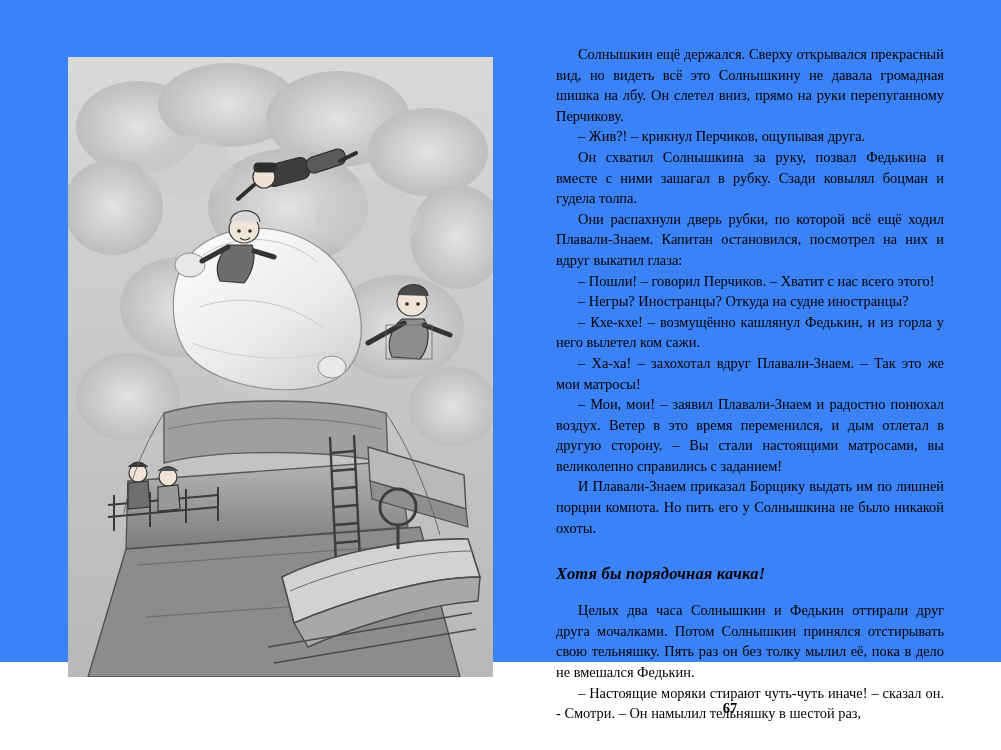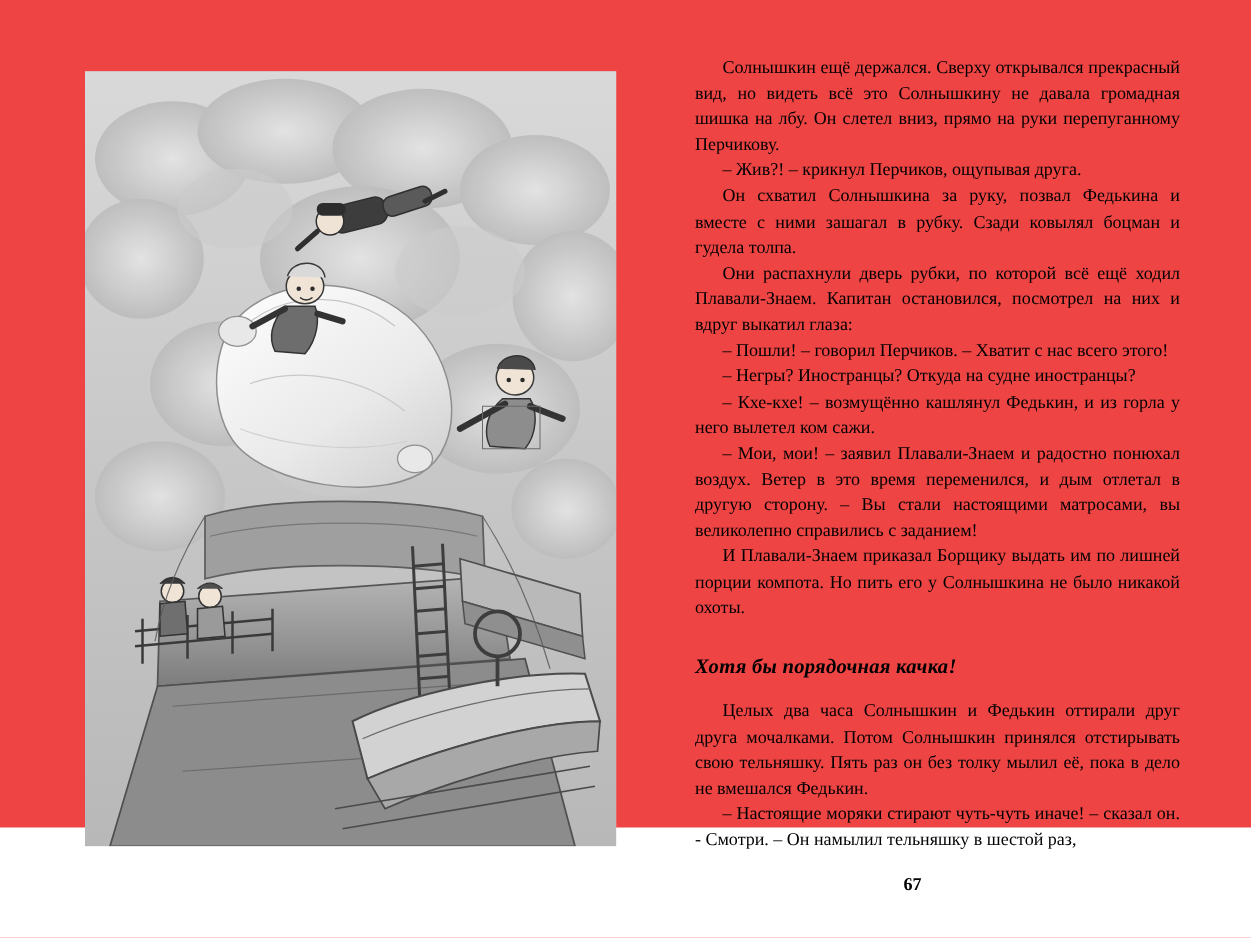--- a/index.html
+++ b/index.html
@@ -11,21 +11,21 @@
     width: 1001px;
     height: 750px;
     font-family: "Liberation Serif", serif;
     color: #000000;
     overflow: hidden;
   }
   .page {
     position: relative;
     width: 1001px;
     height: 662px;
-    background: #ef4444;
+    background: #3b82f6;
   }
 
   
   .illustration {
     position: absolute;
     left: 68px;
     top: 57px;
     width: 425px;
     height: 620px;
     overflow: hidden;
@@ -220,20 +220,21 @@
   </div>
 
   <div class="textcol">
     <p class="indent">Солнышкин ещё держался. Сверху открывался пре­красный вид, но видеть всё это Солнышкину не давала громадная шишка на лбу. Он слетел вниз, прямо на руки перепуганному Перчикову.</p>
     <p class="indent">– Жив?! – крикнул Перчиков, ощупывая друга.</p>
     <p class="indent">Он схватил Солнышкина за руку, позвал Федькина и вместе с ними зашагал в рубку. Сзади ковылял боцман и гудела толпа.</p>
     <p class="indent">Они распахнули дверь рубки, по которой всё ещё ходил Плавали-Знаем. Капитан остановился, посмотрел на них и вдруг выкатил глаза:</p>
     <p class="indent">– Пошли! – говорил Перчиков. – Хватит с нас всего этого!</p>
     <p class="indent">– Негры? Иностранцы? Откуда на судне иностранцы?</p>
     <p class="indent">– Кхе-кхе! – возмущённо кашлянул Федькин, и из горла у него вылетел ком сажи.</p>
+    <p class="indent">– Ха-ха! – захохотал вдруг Плавали-Знаем. – Так это же мои матросы!</p>
     <p class="indent">– Мои, мои! – заявил Плавали-Знаем и радостно поню­хал воздух. Ветер в это время переменился, и дым отле­тал в другую сторону. – Вы стали настоящими матросами, вы великолепно справились с заданием!</p>
     <p class="indent">И Плавали-Знаем приказал Борщику выдать им по лиш­ней порции компота. Но пить его у Солнышкина не было никакой охоты.</p>
 
     <h2 class="chapter-title">Хотя бы порядочная качка!</h2>
 
     <p class="indent">Целых два часа Солнышкин и Федькин оттирали друг друга мочалками. Потом Солнышкин принялся отстиры­вать свою тельняшку. Пять раз он без толку мылил её, пока в дело не вмешался Федькин.</p>
     <p class="indent">– Настоящие моряки стирают чуть-чуть иначе! – ска­зал он. - Смотри. – Он намылил тельняшку в шестой раз,</p>
   </div>
 
   <div class="folio">67</div>

